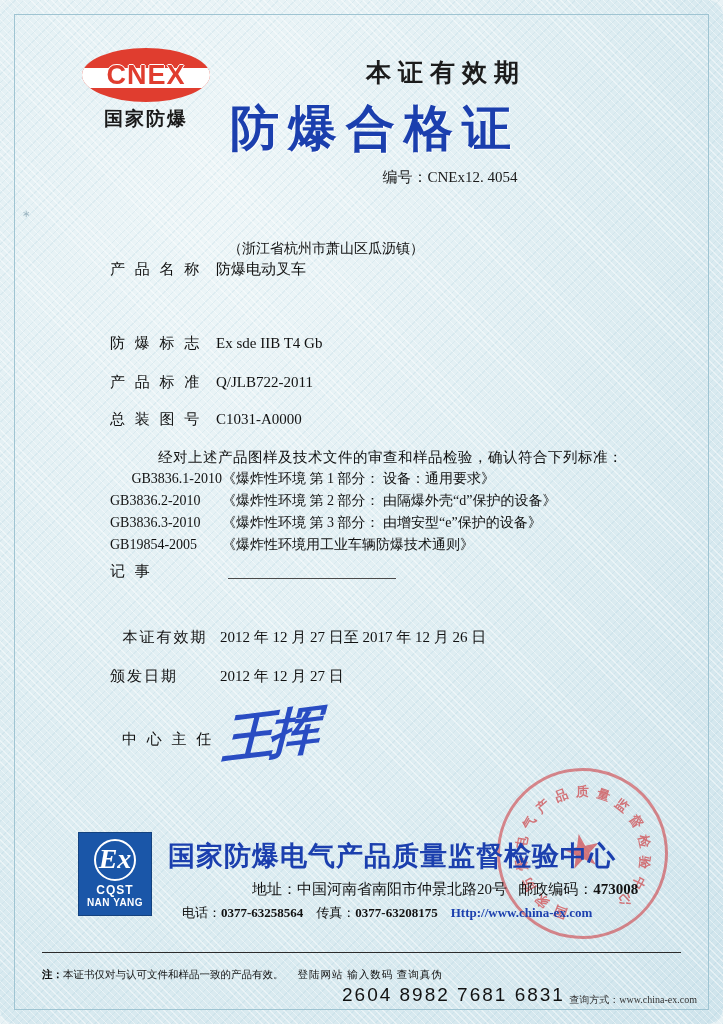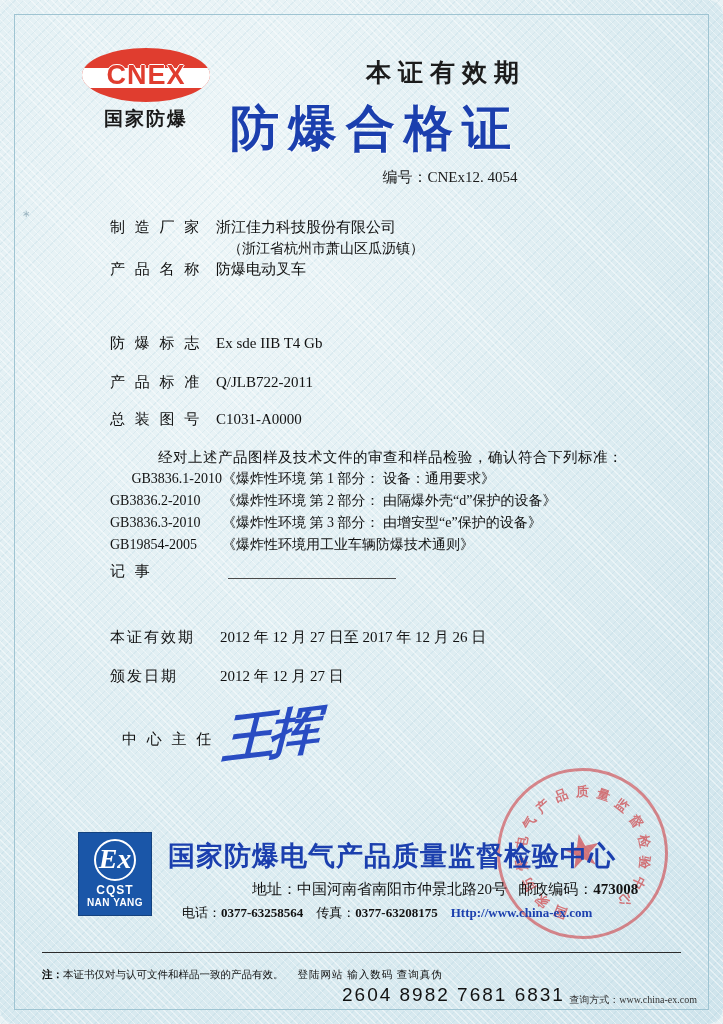--- a/index.html
+++ b/index.html
@@ -373,23 +373,20 @@
       </div>
       <div class="logo-sub">国家防爆</div>
     </div>
 
     <div class="title-small">本证有效期</div>
     <div class="title-main">防爆合格证</div>
     <div class="cert-no">编号：CNEx12. 4054</div>
 
     <div class="corner-mark">∗</div>
 
-    <div class="field" style="top:218px;">
-      <span class="label">制 造 厂 家</span><span class="value">浙江佳力科技股份有限公司</span>
-    </div>
     <div class="sub-value" style="top:240px;">（浙江省杭州市萧山区瓜沥镇）</div>
 
     <div class="field" style="top:260px;">
       <span class="label">产 品 名 称</span><span class="value">防爆电动叉车</span>
     </div>
 
 
     <div class="field" style="top:334px;">
       <span class="label">防 爆 标 志</span><span class="value">Ex sde IIB T4 Gb</span>
     </div>
@@ -413,21 +410,21 @@
     <div class="std-line" style="top:514px;">
       <span class="code">GB3836.3-2010</span><span>《爆炸性环境   第 3 部分：   由增安型“e”保护的设备》</span>
     </div>
     <div class="std-line" style="top:536px;">
       <span class="code">GB19854-2005</span><span>《爆炸性环境用工业车辆防爆技术通则》</span>
     </div>
 
     <div class="note-row">记  事</div>
     <div class="note-rule"></div>
 
-    <div class="date-row" style="top:628px;">
+    <div class="date-row" style="top:628px;text-align:center;">
       <span class="label">本证有效期</span><span>2012 年 12 月 27 日至 2017 年 12 月 26 日</span>
     </div>
     <div class="date-row" style="top:667px;">
       <span class="label">颁发日期</span><span>2012 年 12 月 27 日</span>
     </div>
 
     <div class="sig-label">中 心 主 任</div>
     <div class="signature">王挥</div>
 
     <div class="seal">

